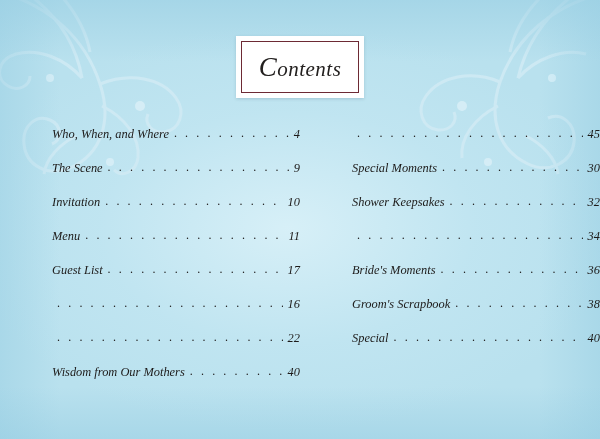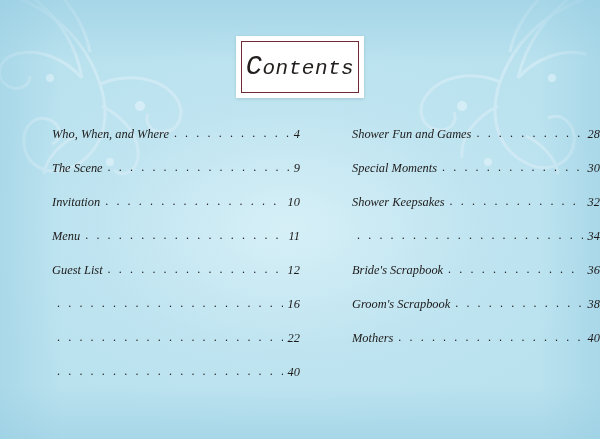--- a/index.html
+++ b/index.html
@@ -59,21 +59,21 @@
     left: 5px;
     top: 5px;
     right: 5px;
     bottom: 5px;
     border: 1.6px solid #6d2a34;
     display: flex;
     align-items: center;
     justify-content: center;
   }
   .title-text {
-    font-family: Liberation Mono, monospace;
+    font-family: Liberation Serif, serif;
     font-style: italic;
     font-size: 21px;
     color: #23201f;
     letter-spacing: 0.5px;
     white-space: nowrap;
   }
   .title-text .cap {
     font-size: 27px;
   }
 
@@ -190,67 +190,67 @@
         <span class="toc-page">10</span>
       </div>
       <div class="toc-row">
         <span class="toc-title">Menu</span>
         <span class="toc-dots">. . . . . . . . . . . . . . . . . . . . . . . . . . . . . . . . . . . . . . . . . .</span>
         <span class="toc-page">11</span>
       </div>
       <div class="toc-row">
         <span class="toc-title">Guest List</span>
         <span class="toc-dots">. . . . . . . . . . . . . . . . . . . . . . . . . . . . . . . . . . . . . . . . . .</span>
-        <span class="toc-page">12</span>
+        <span class="toc-page">17</span>
       </div>
       <div class="toc-row">
         <span class="toc-dots">. . . . . . . . . . . . . . . . . . . . . . . . . . . . . . . . . . . . . . . . . .</span>
         <span class="toc-page">16</span>
       </div>
       <div class="toc-row">
         <span class="toc-dots">. . . . . . . . . . . . . . . . . . . . . . . . . . . . . . . . . . . . . . . . . .</span>
         <span class="toc-page">22</span>
       </div>
       <div class="toc-row">
+        <span class="toc-title">Wisdom from Our Mothers</span>
         <span class="toc-dots">. . . . . . . . . . . . . . . . . . . . . . . . . . . . . . . . . . . . . . . . . .</span>
         <span class="toc-page">40</span>
       </div>
     </div>
 
     <div class="col">
       <div class="toc-row">
-        <span class="toc-title">Shower Fun and Games</span>
-        <span class="toc-dots">. . . . . . . . . . . . . . . . . . . . . . . . . . . . . . . . . . . . . . . . . .</span>
-        <span class="toc-page">28</span>
+        <span class="toc-dots">. . . . . . . . . . . . . . . . . . . . . . . . . . . . . . . . . . . . . . . . . .</span>
+        <span class="toc-page">45</span>
       </div>
       <div class="toc-row">
         <span class="toc-title">Special Moments</span>
         <span class="toc-dots">. . . . . . . . . . . . . . . . . . . . . . . . . . . . . . . . . . . . . . . . . .</span>
         <span class="toc-page">30</span>
       </div>
       <div class="toc-row">
         <span class="toc-title">Shower Keepsakes</span>
         <span class="toc-dots">. . . . . . . . . . . . . . . . . . . . . . . . . . . . . . . . . . . . . . . . . .</span>
         <span class="toc-page">32</span>
       </div>
       <div class="toc-row">
         <span class="toc-dots">. . . . . . . . . . . . . . . . . . . . . . . . . . . . . . . . . . . . . . . . . .</span>
         <span class="toc-page">34</span>
       </div>
       <div class="toc-row">
-        <span class="toc-title">Bride's Scrapbook</span>
+        <span class="toc-title">Bride's Moments</span>
         <span class="toc-dots">. . . . . . . . . . . . . . . . . . . . . . . . . . . . . . . . . . . . . . . . . .</span>
         <span class="toc-page">36</span>
       </div>
       <div class="toc-row">
         <span class="toc-title">Groom's Scrapbook</span>
         <span class="toc-dots">. . . . . . . . . . . . . . . . . . . . . . . . . . . . . . . . . . . . . . . . . .</span>
         <span class="toc-page">38</span>
       </div>
       <div class="toc-row">
-        <span class="toc-title">Mothers</span>
+        <span class="toc-title">Special</span>
         <span class="toc-dots">. . . . . . . . . . . . . . . . . . . . . . . . . . . . . . . . . . . . . . . . . .</span>
         <span class="toc-page">40</span>
       </div>
     </div>
 
   </div>
 </div>
 
 </body></html>

